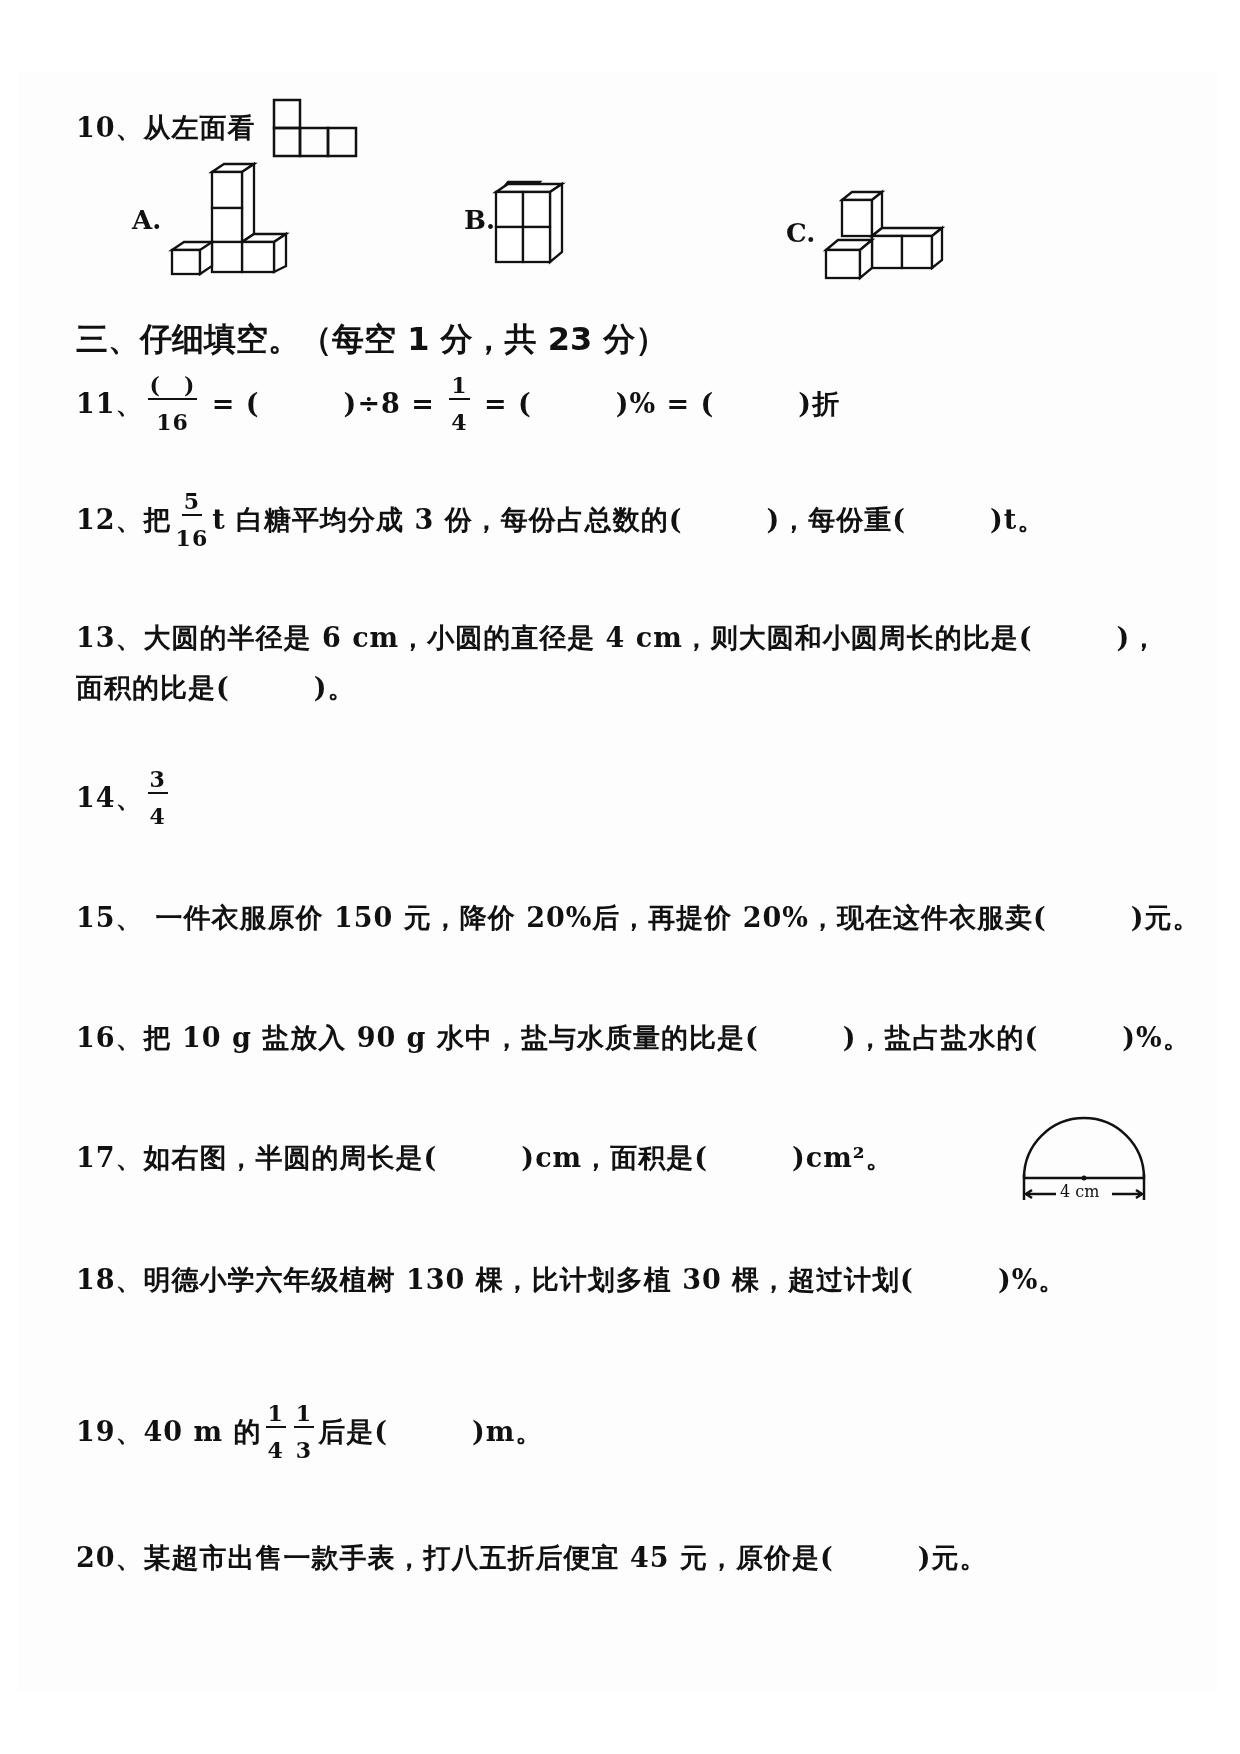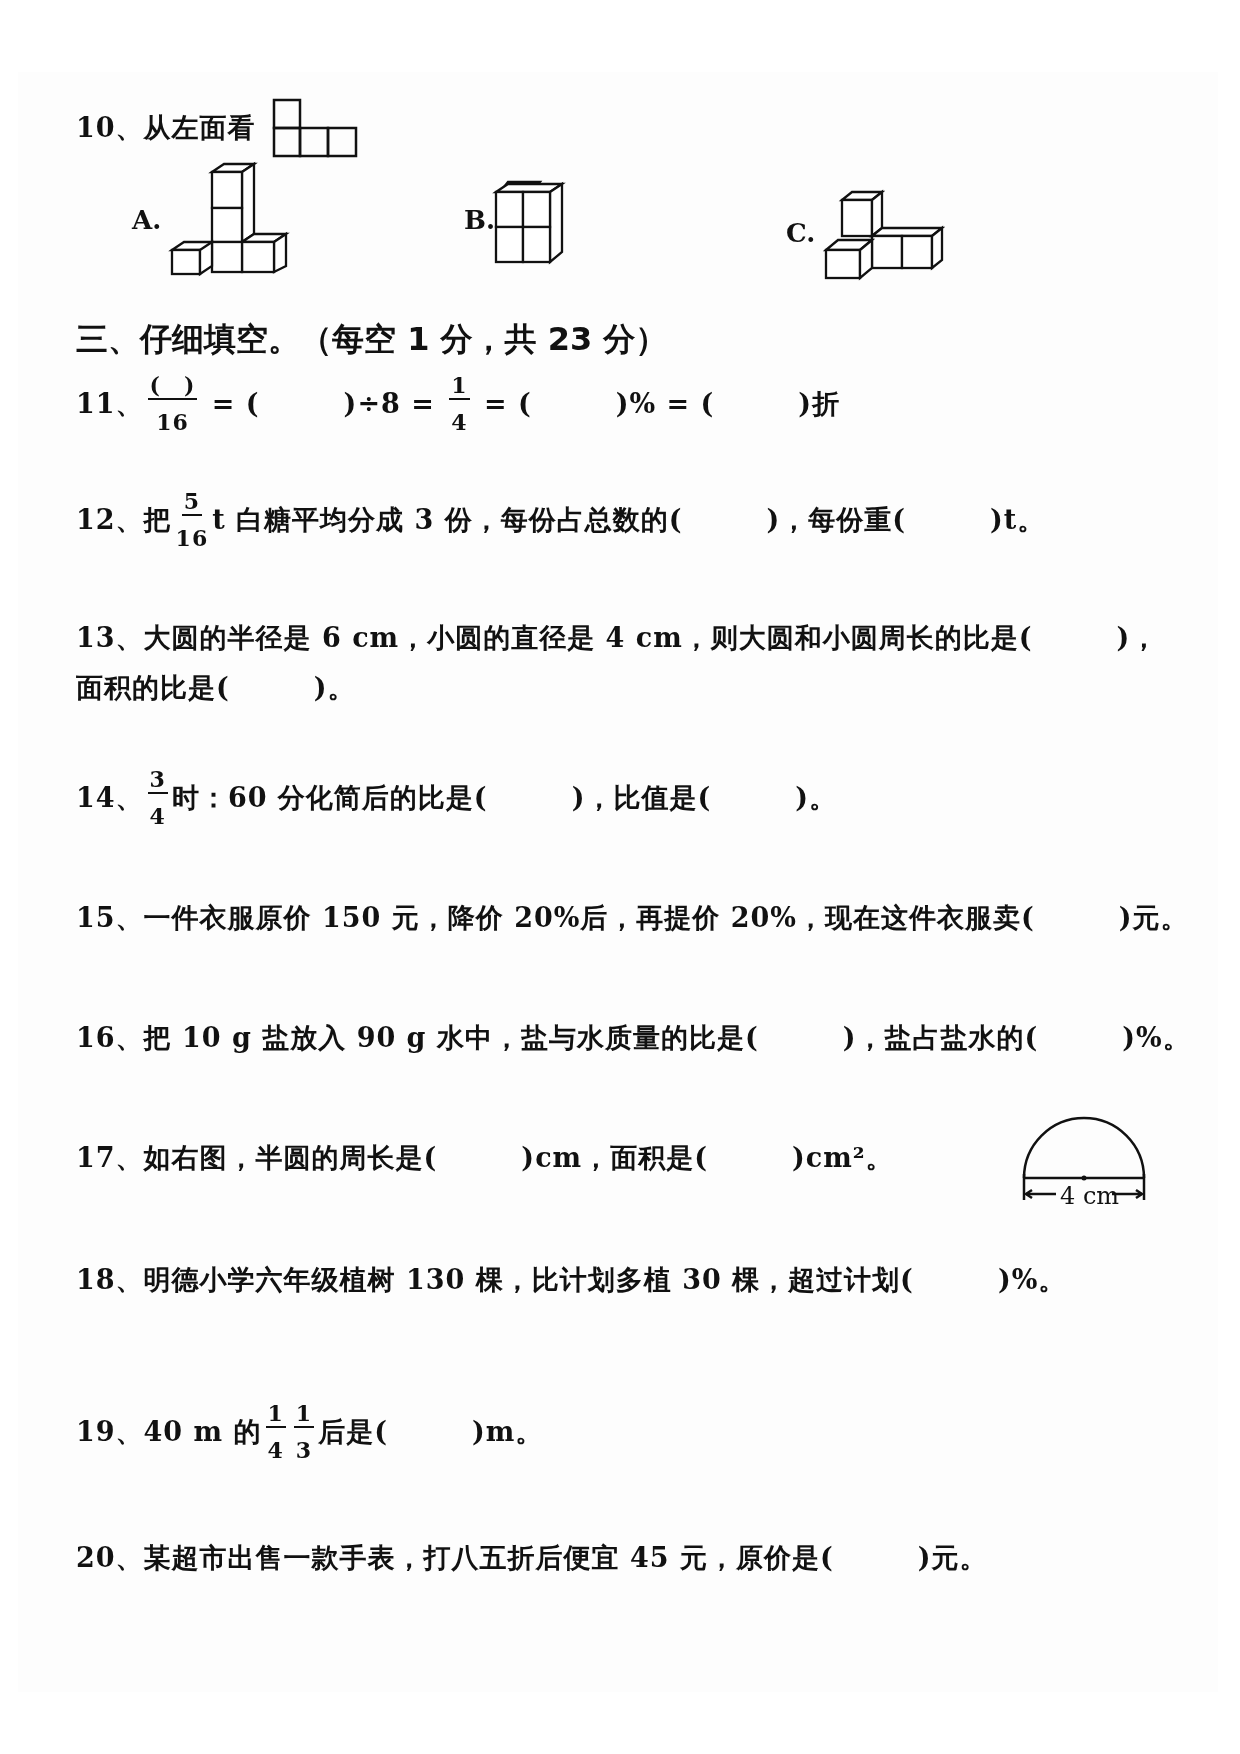--- a/index.html
+++ b/index.html
@@ -141,24 +141,23 @@
 <div class="line" style="top:670px;">
   <span>面积的比是(　　　)。</span>
 </div>
 
 <div class="line" style="top:768px;">
   <span>14、</span>
   <span class="frac">
     <span class="num">3</span>
     <span class="den">4</span>
   </span>
-  <span>时：60 分化简后的比是(　　　)，比值是(　　　)。</span>
-</div>
-
-<div class="line" style="top:900px;">
+</div>
+
+<div class="line" style="top:900px;gap:12px;">
   <span>15、</span>
   <span>一件衣服原价 150 元，降价 20%后，再提价 20%，现在这件衣服卖(　　　)元。</span>
 </div>
 
 <div class="line" style="top:1020px;">
   <span>16、</span>
   <span>把 10 g 盐放入 90 g 水中，盐与水质量的比是(　　　)，盐占盐水的(　　　)%。</span>
 </div>
 
 <div class="line" style="top:1140px;">
@@ -171,21 +170,21 @@
     <line x1="4" y1="66" x2="124" y2="66"></line>
     <line x1="4" y1="62" x2="4" y2="88"></line>
     <line x1="124" y1="62" x2="124" y2="88"></line>
     <line x1="6" y1="82" x2="36" y2="82"></line>
     <line x1="92" y1="82" x2="122" y2="82"></line>
     <polyline points="12,78 6,82 12,86"></polyline>
     <polyline points="116,78 122,82 116,86"></polyline>
   </g>
   <circle cx="64" cy="66" r="2.5" fill="#111"></circle>
 </svg>
-<span style="position:absolute;left:1060px;top:1182px;font-size:24px;font-family:'DejaVu Serif',serif;">4 cm</span>
+<span style="position:absolute;left:1060px;top:1182px;font-size:16px;font-family:'DejaVu Serif',serif;">4 cm</span>
 
 <div class="line" style="top:1262px;">
   <span>18、</span>
   <span>明德小学六年级植树 130 棵，比计划多植 30 棵，超过计划(　　　)%。</span>
 </div>
 
 <div class="line" style="top:1402px;">
   <span>19、</span>
   <span>40 m 的</span>
   <span class="frac">

